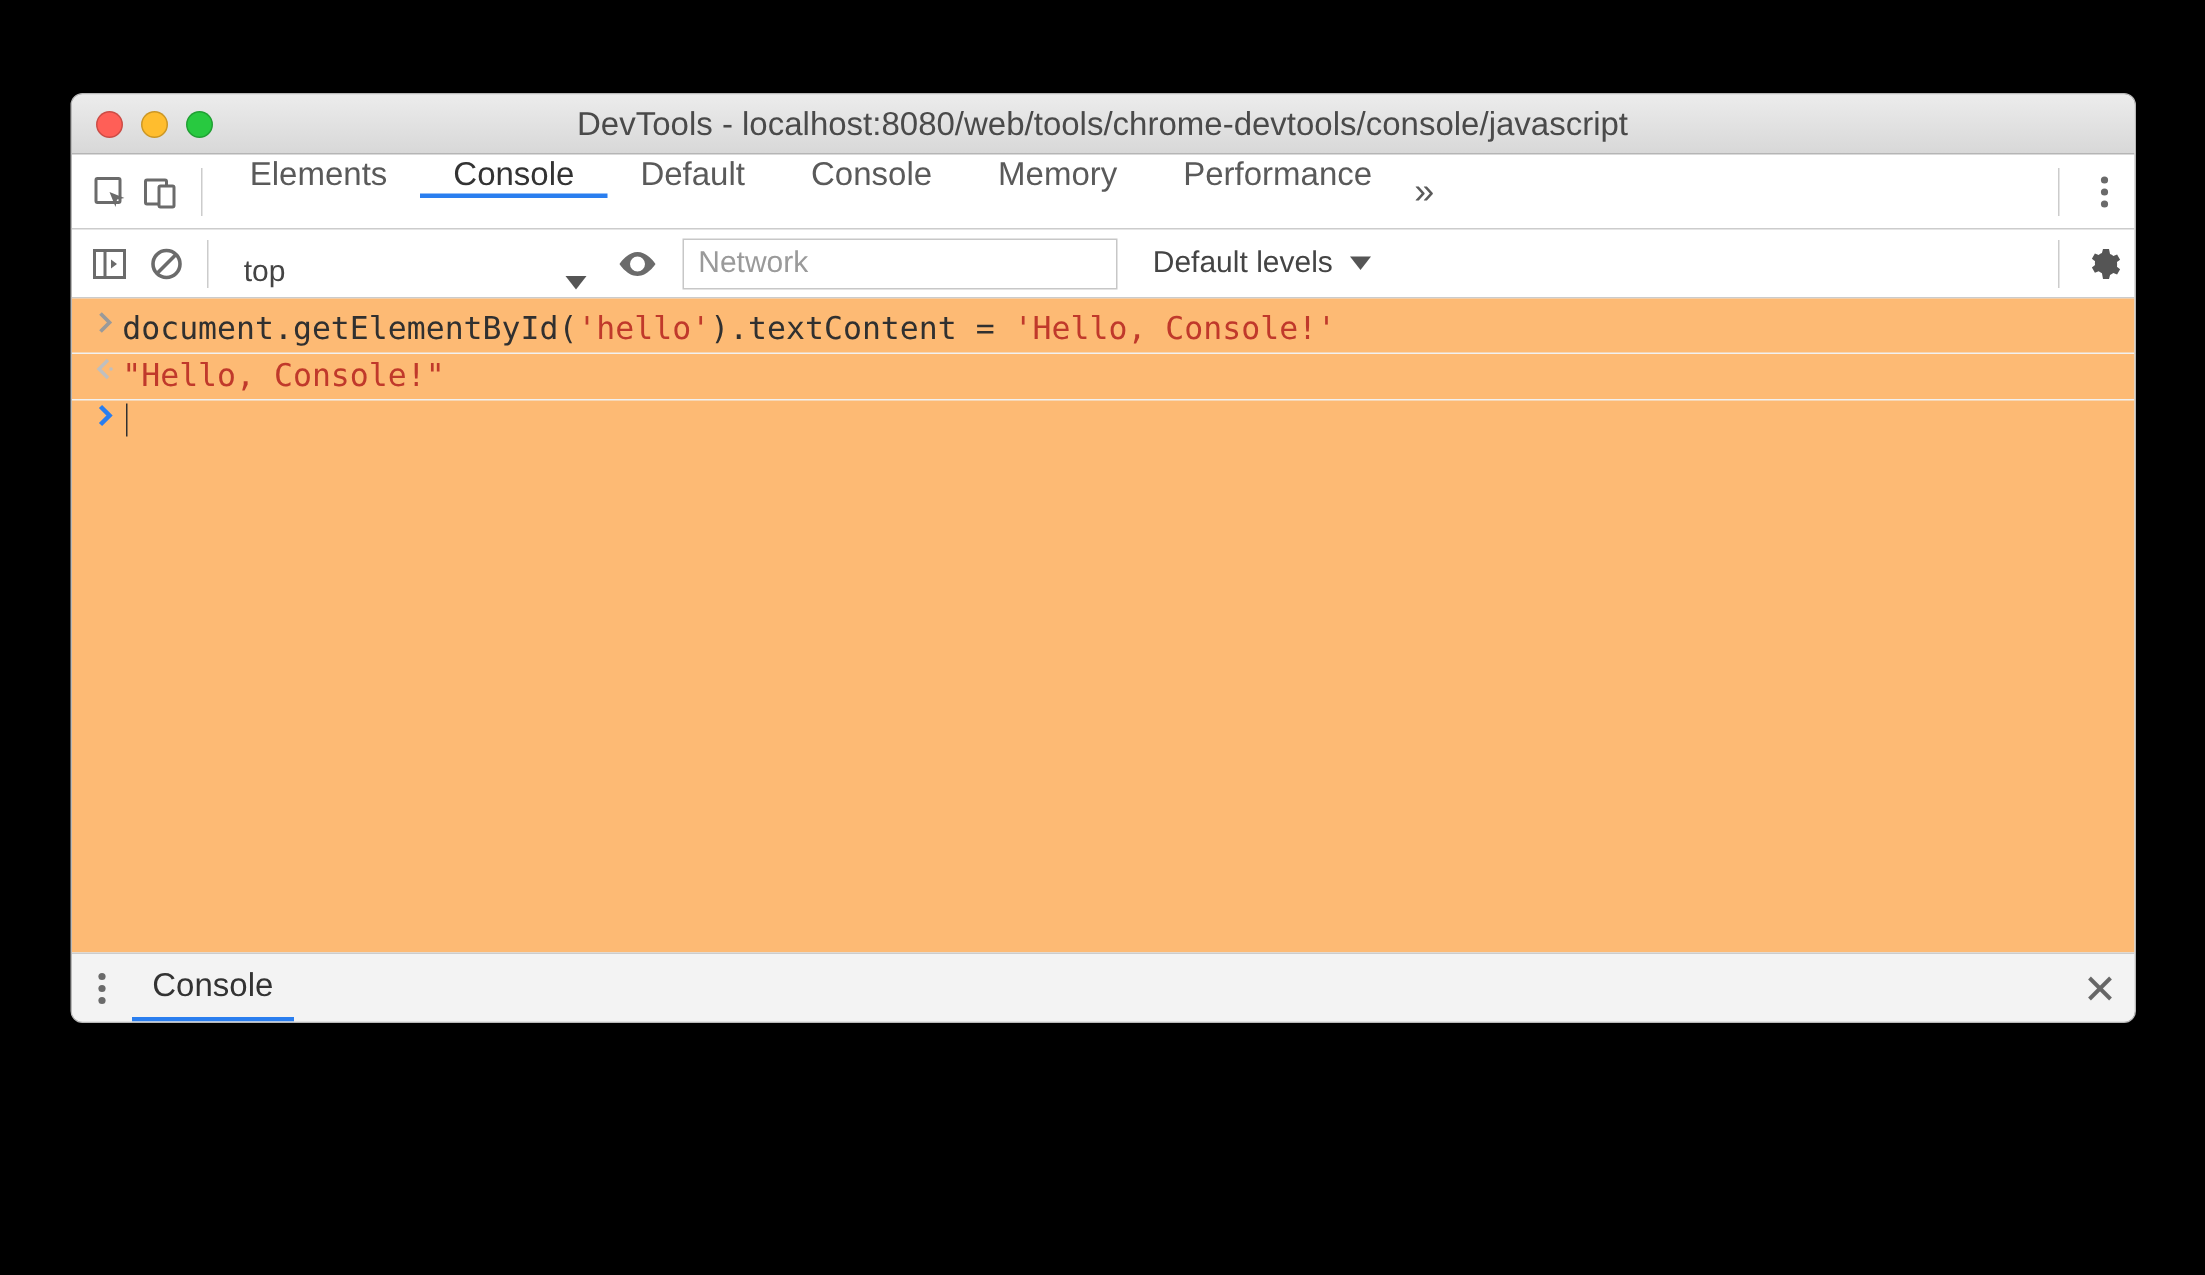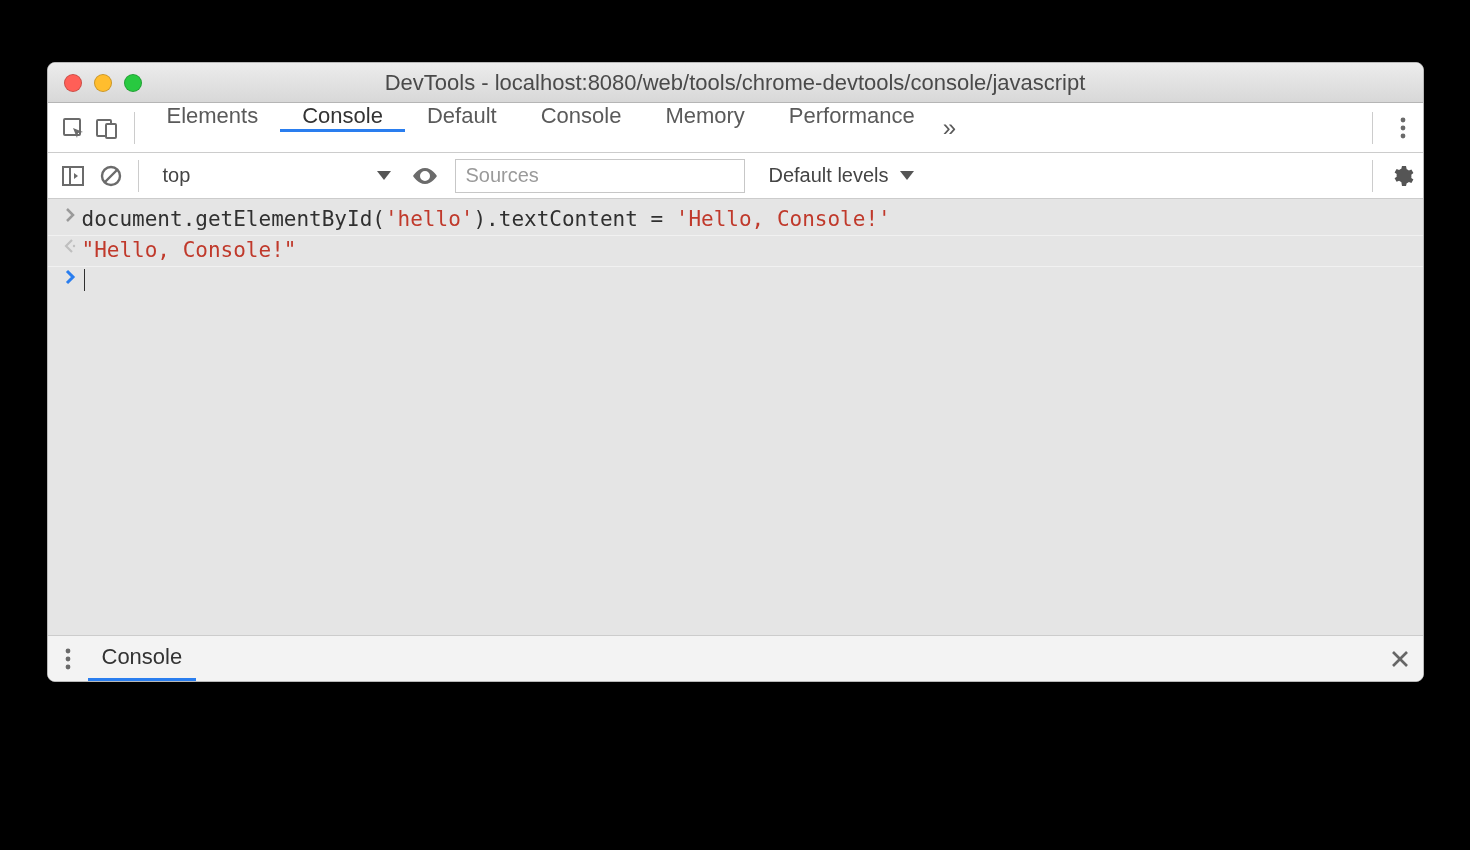--- a/index.html
+++ b/index.html
@@ -116,21 +116,21 @@
     gap: 4px;
   }
   .tb2-icon {
     width: 34px;
     display:flex; align-items:center; justify-content:center;
     color:#6b6b6b;
   }
   .tb2-icon.first { margin-left: 8px; }
   .ctx-select {
     display:flex;
-    align-items:center;
+    align-items:flex-end;
     height: 34px;
     min-width: 248px;
     padding: 0 10px;
     margin-left: 4px;
     color:#444;
     justify-content: space-between;
   }
   .dd-caret {
     width:0;height:0;
     border-left:7px solid transparent;
@@ -160,21 +160,21 @@
     color:#444;
   }
   .gear {
     width: 42px;
     display:flex; align-items:center; justify-content:center;
     color:#555;
   }
   
   .console-body {
     flex:1;
-    background:#e5e5e5;
+    background:#fdba74;
     padding: 6px 0 0 0;
     font-family: Menlo, Consolas, monospace;
     font-size: 21px;
     color:#303030;
     overflow:auto;
   }
   .row {
     display:flex;
     align-items:flex-start;
     padding: 2px 10px 4px 10px;
@@ -305,21 +305,21 @@
       <span>top</span>
       <span class="dd-caret"></span>
     </div>
     <div class="eye">
       <svg width="28" height="20" viewBox="0 0 28 20" fill="#6b6b6b">
         <path d="M14 2 C7 2 2 10 2 10 s5 8 12 8 12-8 12-8 S21 2 14 2 Z M14 15 a5 5 0 1 1 0-10 5 5 0 0 1 0 10 Z"></path>
         <circle cx="14" cy="10" r="2.6" fill="#fff"></circle>
       </svg>
     </div>
     <div class="filter">
-      <span>Sources</span>
+      <span>Network</span>
     </div>
     <div class="levels">
       <span>Default levels</span>
       <span class="dd-caret"></span>
     </div>
     <div class="spacer"></div>
     <div class="vsep" style="margin:0 4px"></div>
     <div class="gear">
       <svg width="24" height="24" viewBox="0 0 24 24" fill="#555">
         <path d="M12 8a4 4 0 1 0 0 8 4 4 0 0 0 0-8zm9.4 4a7.5 7.5 0 0 0-.1-1.3l2.1-1.6-2-3.5-2.5 1a7.6 7.6 0 0 0-2.2-1.3L16 2h-4l-.7 2.7a7.6 7.6 0 0 0-2.2 1.3l-2.5-1-2 3.5 2.1 1.6c-.07.43-.1.86-.1 1.3s.03.87.1 1.3l-2.1 1.6 2 3.5 2.5-1c.66.55 1.4.99 2.2 1.3L12 22h4l.7-2.7c.8-.31 1.54-.75 2.2-1.3l2.5 1 2-3.5-2.1-1.6c.07-.43.1-.86.1-1.3z"></path>

